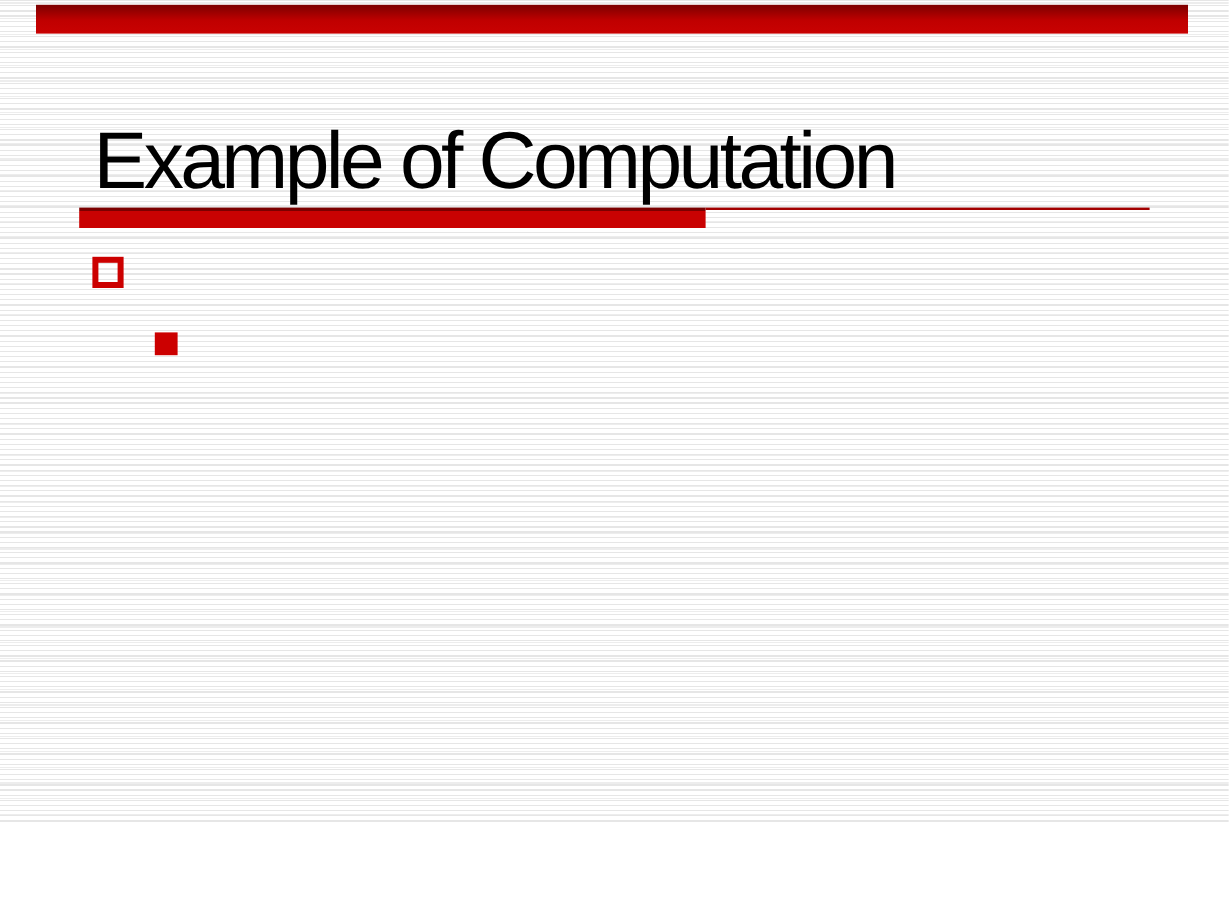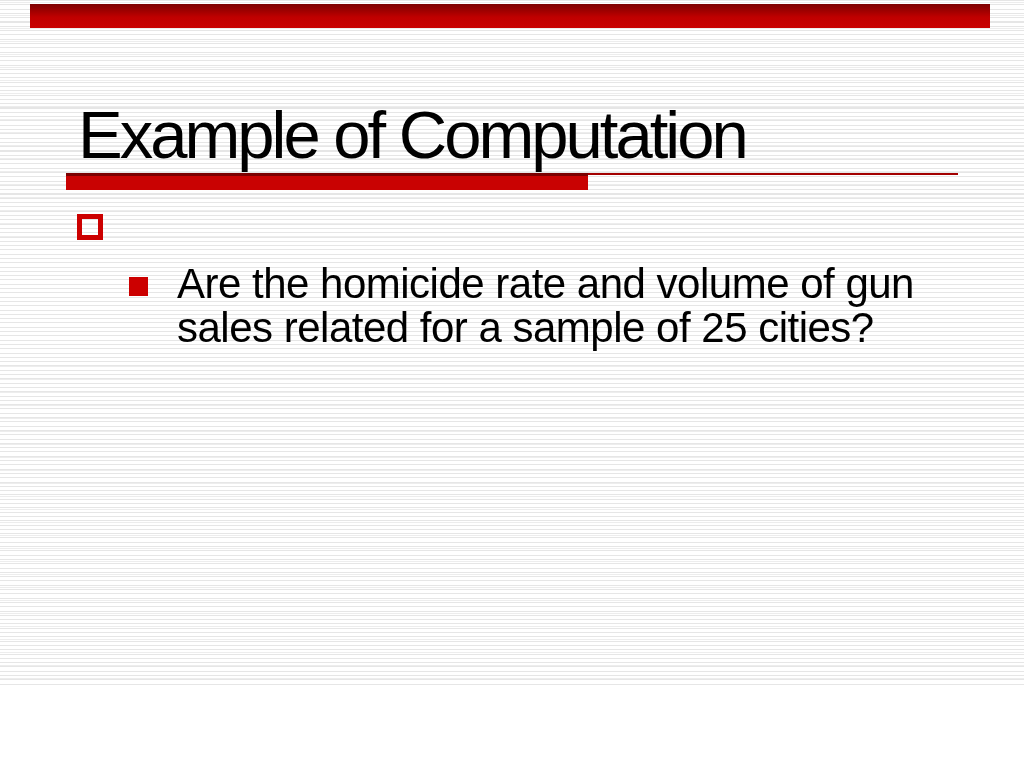--- a/index.html
+++ b/index.html
@@ -101,18 +101,16 @@
   <div class="top-bar"></div>
 
   <h1 class="title">Example of Computation</h1>
 
   <div class="title-rule-thick"></div>
   <div class="title-rule-thin"></div>
 
   <div class="sq-hollow"></div>
 
   <div class="sq-filled"></div>
-  <div class="bullet-l2-text">Are the homicide rate and volume of gun
-sales related for a sample of 25 cities?</div>
 
   <div class="bottom-rule"></div>
 
 </div>
 
 </body></html>

